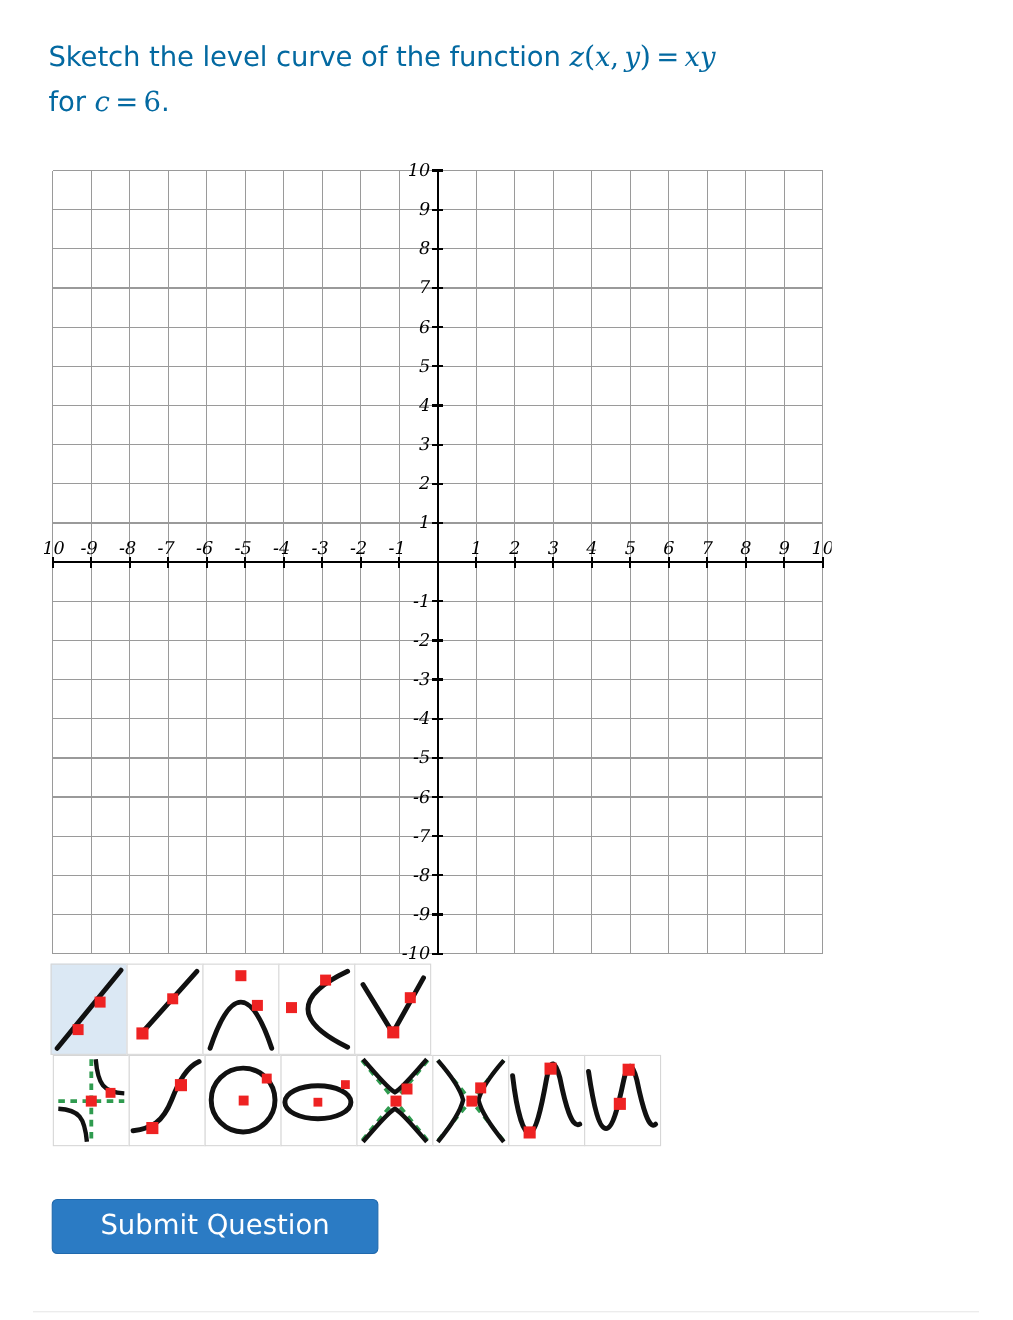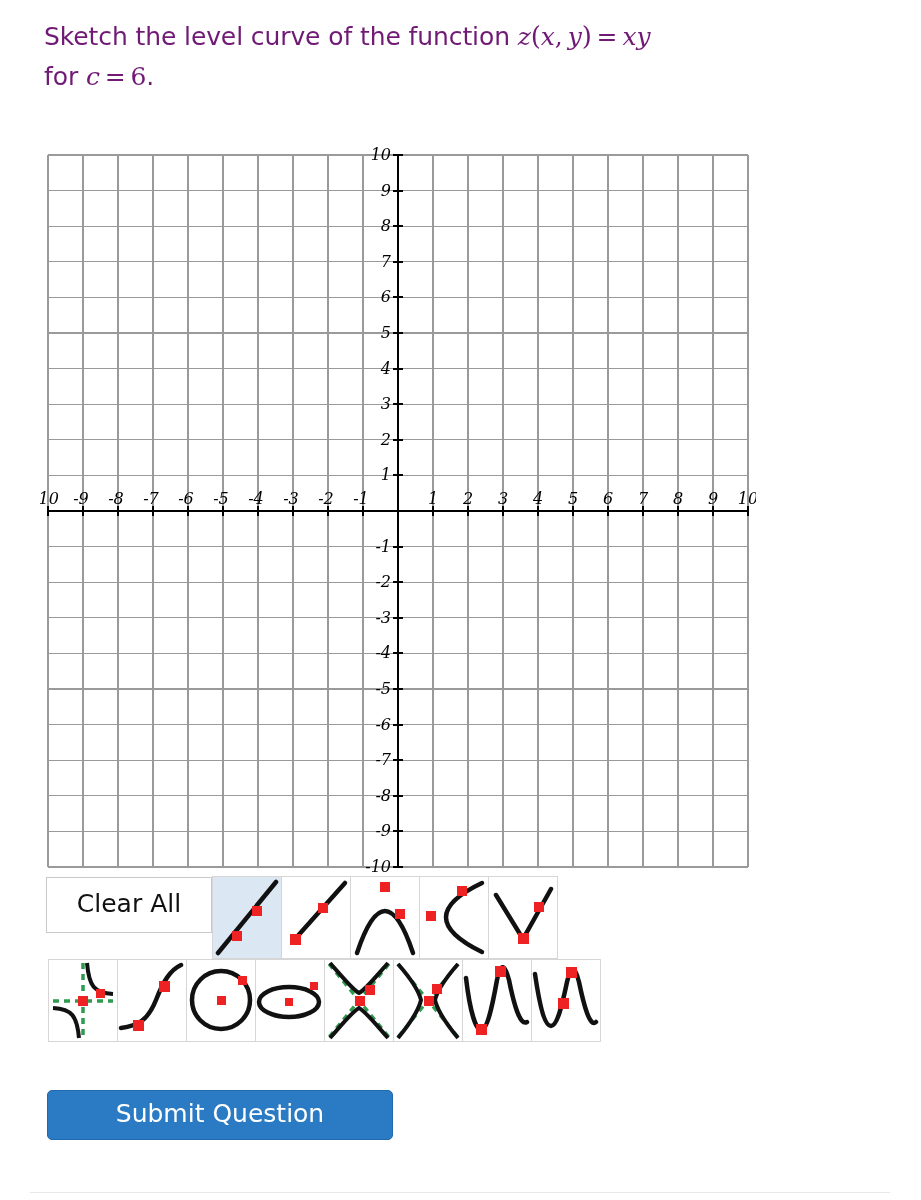--- a/index.html
+++ b/index.html
@@ -10,25 +10,25 @@
   }
   body {
     width: 921px; height: 1200px;
     position: relative;
     overflow: hidden;
   }
 
   
   #question {
     position: absolute;
-    left: 44px; top: 16px;
+    left: 44px; top: 32px;
     width: 850px;
     font-size: 25px;
     line-height: 1.58;
-    color: #701a75;
+    color: #0369a1;
     font-family: "DejaVu Sans", sans-serif;
     letter-spacing: -0.1px;
   }
   .mathi {
     font-family: "DejaVu Serif", serif;
     font-style: italic;
     font-size: 25px;
   }
   .mathop {
     font-family: "DejaVu Serif", serif;
@@ -113,21 +113,21 @@
     height: 84px;
     margin-top: -1px;
     padding-left: 2px;
   }
   #tool-row-2 .tool-btn { width: 70px; height: 83px; }
 
   
   #submit-btn {
     position: absolute;
     left: 47px; top: 1090px;
-    width: 346px; height: 50px;
+    width: 297px; height: 50px;
     background: #2b7bc4;
     border: 1px solid #2069ad;
     border-radius: 5px;
     color: #fff;
     font-size: 25px;
     font-family: "DejaVu Sans", sans-serif;
     display: flex;
     align-items: center;
     justify-content: center;
     cursor: pointer;
@@ -285,21 +285,20 @@
         <text x="351" y="619.2" text-anchor="end" font-family="DejaVu Serif, serif" font-style="italic" font-size="16" fill="#000">-7</text>
         <text x="351" y="654.8000000000001" text-anchor="end" font-family="DejaVu Serif, serif" font-style="italic" font-size="16" fill="#000">-8</text>
         <text x="351" y="690.4" text-anchor="end" font-family="DejaVu Serif, serif" font-style="italic" font-size="16" fill="#000">-9</text>
         <text x="351" y="726" text-anchor="end" font-family="DejaVu Serif, serif" font-style="italic" font-size="16" fill="#000">-10</text>
       </g>
   </svg>
 </div>
 
 <div id="toolbar">
   <div id="tool-row-1">
-    <div id="clear-all">Clear All</div>
 
     <button class="tool-btn selected">
       <svg width="68" height="81" viewBox="0 0 68 81">
         <line x1="5" y1="76" x2="63" y2="5" stroke="#111" stroke-width="4.5" stroke-linecap="round"></line>
         <rect x="19" y="54" width="10" height="10" fill="#ee2222"></rect>
         <rect x="39" y="29" width="10" height="10" fill="#ee2222"></rect>
       </svg>
     </button>
 
     <button class="tool-btn">

